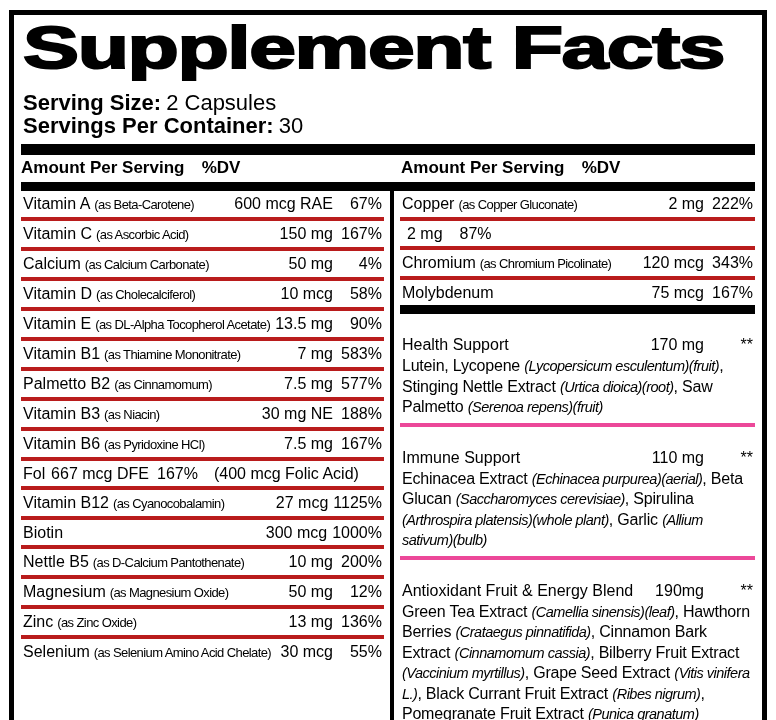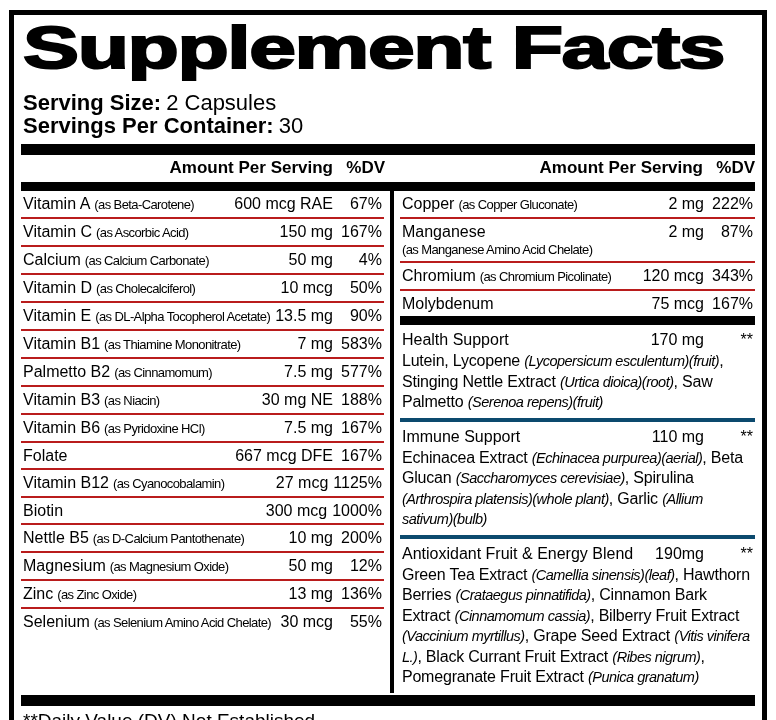--- a/index.html
+++ b/index.html
@@ -8,45 +8,45 @@
   .title{font-size:60px;line-height:60px;font-weight:700;letter-spacing:-1px;white-space:nowrap;
          transform:scaleX(1.40);transform-origin:left center;margin:3px 0 0 2px;-webkit-text-stroke:2px #000;}
   .serving{font-size:22px;line-height:23px;margin-left:2px;}
   .serving.first{margin-top:13px;}
   .serving .lab{font-weight:700;}
   .serving .val{margin-left:5px;}
   .bar{background:#000;border:none;}
   .bar1{height:11px;margin-top:7px;}
   .bar2{height:9px;}
   .headers{display:flex;font-weight:700;font-size:17px;padding:3px 0 4px 0;align-items:baseline;}
-  .hpart{display:flex;justify-content:flex-end;align-items:baseline;gap:8px;}
+  .hpart{display:flex;align-items:baseline;}
   .hpart.left{flex:0 0 364px;}
   .hpart.right{flex:1 1 auto;margin-left:16px;}
-  .hdv{width:44px;text-align:right;}
+  .hdv{width:44px;text-align:right;margin-left:12px;}
   .columns{display:flex;align-items:stretch;}
   .col-left{flex:0 0 362px;}
   .divider{flex:0 0 4px;background:#000;margin:0 6px;}
   .col-right{flex:1 1 auto;min-width:0;display:flex;flex-direction:column;}
-  .row{display:flex;align-items:baseline;padding:3px 2px;border-bottom:2px solid #b91c1c;white-space:nowrap;font-size:16px;line-height:19px;}
+  .row{display:flex;align-items:baseline;padding:3px 2px;border-bottom:4px solid #b91c1c;white-space:nowrap;font-size:16px;line-height:19px;}
   .row.last{border-bottom:none;}
   .row .name{flex:1 1 0;min-width:0;overflow:hidden;}
   .cond{font-size:13px;letter-spacing:-0.6px;margin-left:4px;}
   .amt{flex:0 0 auto;text-align:right;margin-left:5px;}
   .dv{flex:0 0 44px;text-align:right;margin-left:5px;}
-  .amtblock{flex:1 1 auto;display:flex;flex-direction:column;gap:16px;}
+  .amtblock{flex:1 1 auto;display:flex;flex-direction:row;gap:16px;}
   .amtblock .l1{display:flex;justify-content:flex-end;align-items:baseline;}
   .amtblock .l2{text-align:right;line-height:19px;}
   .row.twoLine{align-items:flex-start;}
   .nameblock{flex:1 1 0;min-width:0;overflow:hidden;}
   .nameblock .cond{display:block;margin-left:0;line-height:17px;}
   .minbar{height:9px;background:#000;}
   .section{padding:2px 0 4px 0;}
-  .section + .section{border-top:4px solid #0c4a6e;}
+  .section + .section{border-top:4px solid #ec4899;}
   .sec-title{display:flex;align-items:baseline;padding:3px 2px 1px 2px;font-size:16px;line-height:20px;white-space:nowrap;}
-  .sec-title .bname{flex:1 1 auto;min-width:0;overflow:hidden;}
+  .sec-title .bname{flex:1 1 auto;min-width:0;overflow:hidden;margin-top:16px;}
   .desc{font-size:16px;line-height:19.5px;letter-spacing:-0.2px;padding:0 2px 1px 2px;}
   .desc .it{font-style:italic;font-size:14.5px;letter-spacing:-0.5px;}
   .bar3{height:11px;margin-top:2px;}
   .footnote{font-size:19px;line-height:22px;padding:4px 2px 1px 2px;}
 </style>
 </head>
 <body>
 
 <div class="label">
   <div class="title">Supplement Facts</div>
@@ -87,21 +87,21 @@
         <span class="dv">167%</span>
       </div>
       <div class="row">
         <span class="name"><span>Calcium</span><span class="cond">(as Calcium Carbonate)</span></span>
         <span class="amt">50 mg</span>
         <span class="dv">4%</span>
       </div>
       <div class="row">
         <span class="name"><span>Vitamin D</span><span class="cond">(as Cholecalciferol)</span></span>
         <span class="amt">10 mcg</span>
-        <span class="dv">50%</span>
+        <span class="dv">58%</span>
       </div>
       <div class="row">
         <span class="name"><span>Vitamin E</span><span class="cond">(as DL-Alpha Tocopherol Acetate)</span></span>
         <span class="amt">13.5 mg</span>
         <span class="dv">90%</span>
       </div>
       <div class="row">
         <span class="name"><span>Vitamin B1</span><span class="cond">(as Thiamine Mononitrate)</span></span>
         <span class="amt">7 mg</span>
         <span class="dv">583%</span>
@@ -121,20 +121,21 @@
         <span class="amt">7.5 mg</span>
         <span class="dv">167%</span>
       </div>
       <div class="row">
         <span class="name"><span>Folate</span></span>
         <span class="amtblock">
           <span class="l1">
             <span class="amt">667 mcg DFE</span>
             <span class="dv">167%</span>
           </span>
+          <span class="l2">(400 mcg Folic Acid)</span>
         </span>
       </div>
       <div class="row">
         <span class="name"><span>Vitamin B12</span><span class="cond">(as Cyanocobalamin)</span></span>
         <span class="amt">27 mcg</span>
         <span class="dv">1125%</span>
       </div>
       <div class="row">
         <span class="name"><span>Biotin</span></span>
         <span class="amt">300 mcg</span>
@@ -164,24 +165,20 @@
 
     <div class="divider"></div>
 
     <div class="col-right">
       <div class="row">
         <span class="name"><span>Copper</span><span class="cond">(as Copper Gluconate)</span></span>
         <span class="amt">2 mg</span>
         <span class="dv">222%</span>
       </div>
       <div class="row twoLine">
-        <span class="nameblock">
-          <span>Manganese</span>
-          <span class="cond">(as Manganese Amino Acid Chelate)</span>
-        </span>
         <span class="amt">2 mg</span>
         <span class="dv">87%</span>
       </div>
       <div class="row">
         <span class="name"><span>Chromium</span><span class="cond">(as Chromium Picolinate)</span></span>
         <span class="amt">120 mcg</span>
         <span class="dv">343%</span>
       </div>
       <div class="row last">
         <span class="name"><span>Molybdenum</span></span>

